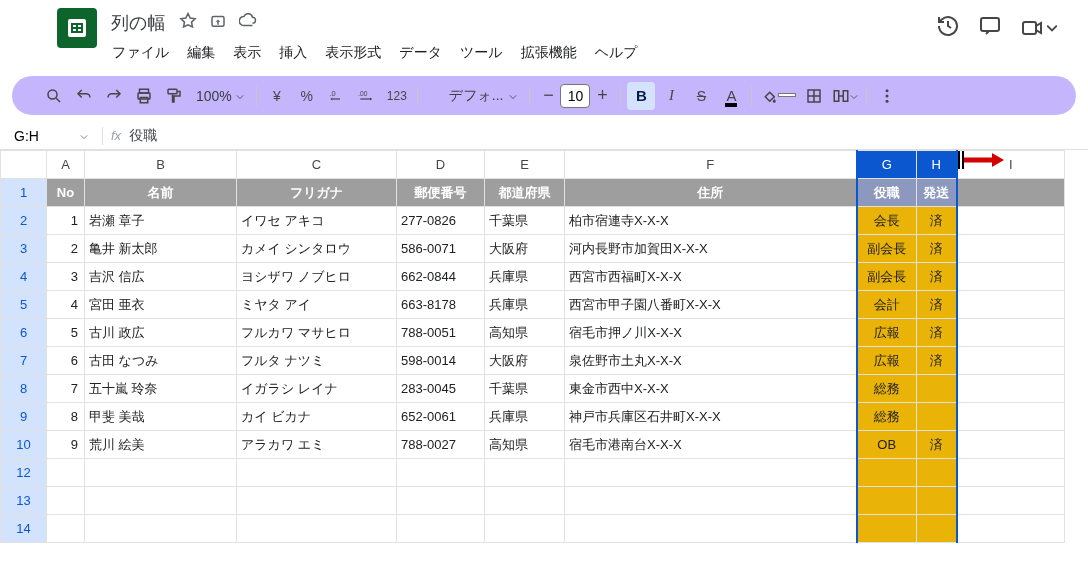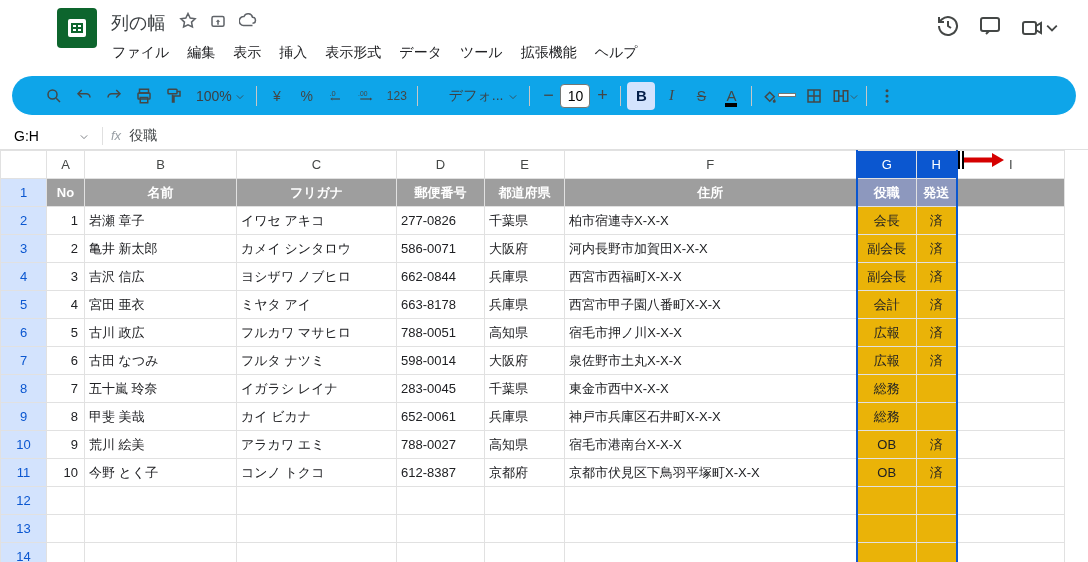--- a/index.html
+++ b/index.html
@@ -15,21 +15,21 @@
   .title-icons { display: flex; gap: 12px; color: #5f6368; }
   .title-icons svg { width: 18px; height: 18px; }
   .menu-row { display: flex; gap: 4px; font-size: 14px; color: #202124; padding: 2px 0; }
   .menu-row span { padding: 4px 7px; border-radius: 4px; cursor: pointer; }
   .right-icons { display: flex; align-items: center; gap: 18px; padding-right: 18px; padding-top:6px; color: #444746;}
   .right-icons svg { width: 24px; height: 24px; }
   .meet-btn { display: flex; align-items: center; gap: 2px; }
   .meet-btn svg:last-child { width:12px; height:12px;}
   
   
-  .toolbar { display: flex; align-items: center; gap: 2px; padding: 6px 12px 6px 28px; border-bottom: 1px solid #fff; background:#0ea5e9; border-radius:24px; margin: 8px 12px 6px; height:40px;}
+  .toolbar { display: flex; align-items: center; gap: 2px; padding: 6px 12px 6px 28px; border-bottom: 1px solid #fff; background:#c4b5fd; border-radius:24px; margin: 8px 12px 6px; height:40px;}
   .tb-btn { display: flex; align-items: center; justify-content: center; min-width: 28px; height: 28px; padding: 0 2px; border-radius: 4px; color: #444746; font-size: 14px; cursor:pointer;}
   .tb-btn svg { width: 18px; height: 18px; }
   .tb-sep { width: 1px; height: 20px; background: #c7c7c7; margin: 0 4px; }
   .zoom { display:flex; align-items:center; gap:4px; font-size:14px; padding:0 6px;}
   .font-sel { display:flex; align-items:center; gap:6px; font-size:14px; padding:0 6px;margin-left:19px;}
   .size-box { display:flex; align-items:center; gap:0; }
   .size-input { width:30px; height:24px; border:1px solid #747775; border-radius:4px; text-align:center; font-size:14px; background:#fff;}
   .size-pm { width:24px; height:24px; display:flex; align-items:center; justify-content:center; font-size:18px; color:#444746;}
   .bold-active { background:#d3e3fd; color:#041e49; font-weight:bold; border-radius:4px;}
 
@@ -409,32 +409,20 @@
           <td>荒川 絵美</td>
           <td>アラカワ エミ</td>
           <td>788-0027</td>
           <td>高知県</td>
           <td>宿毛市港南台X-X-X</td>
           <td class="sel-col gh-left">OB</td>
           <td class="sel-col gh-right">済</td>
           <td></td>
         </tr>
         <tr class="data">
-          <th class="row-h sel-row">11</th>
-          <td class="num">10</td>
-          <td>今野 とく子</td>
-          <td>コンノ トクコ</td>
-          <td>612-8387</td>
-          <td>京都府</td>
-          <td>京都市伏見区下鳥羽平塚町X-X-X</td>
-          <td class="sel-col gh-left">OB</td>
-          <td class="sel-col gh-right">済</td>
-          <td></td>
-        </tr>
-        <tr class="data">
           <th class="row-h sel-row">12</th>
           <td></td>
           <td></td>
           <td></td>
           <td></td>
           <td></td>
           <td></td>
           <td class="sel-col gh-left"></td>
           <td class="sel-col gh-right"></td>
           <td></td>

